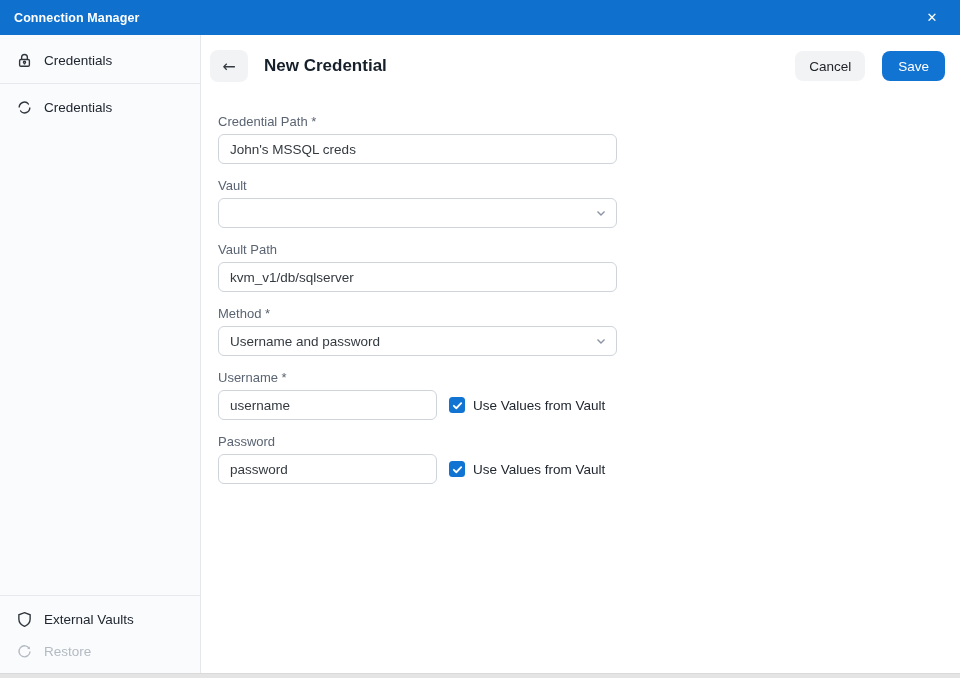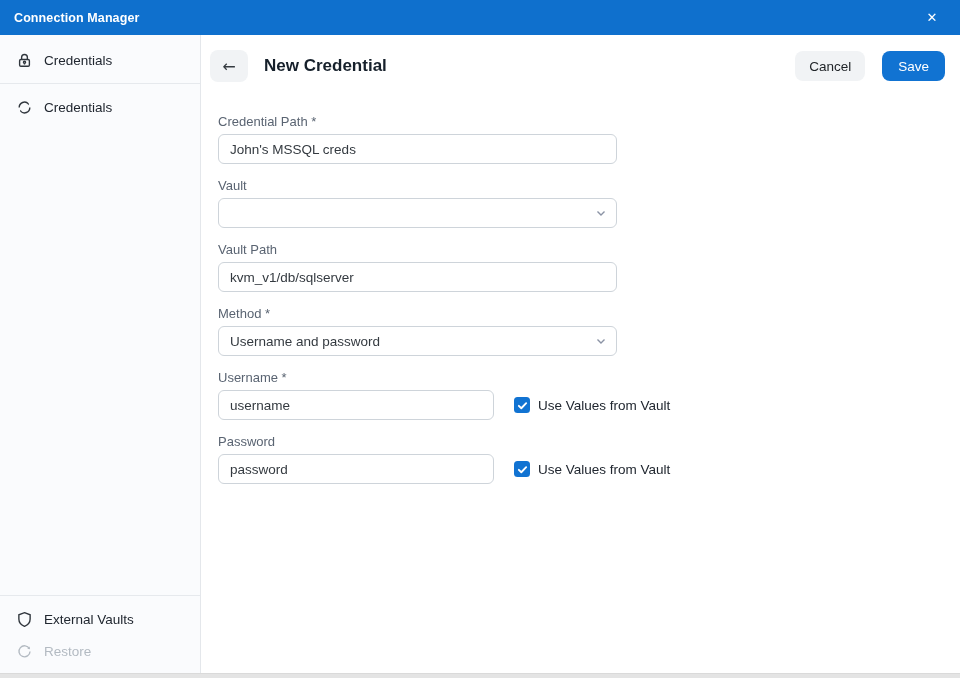--- a/index.html
+++ b/index.html
@@ -66,33 +66,33 @@
   .form { padding:32px 0 0 17px; }
   .fgroup { margin-bottom:14px; }
   .flabel {
     display:block; font-size:13px; color:#5a6472; margin-bottom:5px; line-height:15px;
   }
   .tinput {
     width:399px; height:30px; border:1px solid #ced4da; border-radius:6px;
     padding:0 11px; font-size:13.5px; color:#343a40; background:#ffffff;
     font-family:inherit; outline:none;
   }
-  .tinput.narrow { width:276px; }
+  .tinput.narrow { width:219px; }
   .selectbox {
     width:399px; height:30px; border:1px solid #ced4da; border-radius:6px;
     padding:0 30px 0 11px; font-size:13.5px; color:#343a40; background:#ffffff;
     display:flex; align-items:center; position:relative; cursor:pointer;
     white-space:nowrap; overflow:hidden;
   }
   .selectbox .chev {
     position:absolute; right:9px; top:50%; transform:translateY(-50%);
     width:12px; height:12px; display:flex;
   }
   .field-row { display:flex; align-items:center; }
-  .cb-group { display:flex; align-items:center; margin-left:20px; cursor:pointer; }
+  .cb-group { display:flex; align-items:center; margin-left:12px; cursor:pointer; }
   .checkbox {
     width:16px; height:16px; background:#1173d2; border-radius:3.5px;
     display:flex; align-items:center; justify-content:center; flex:0 0 auto;
   }
   .cb-label { font-size:13.5px; color:#212730; margin-left:8px; white-space:nowrap; }
   
   .bottom-strip { height:5px; flex:0 0 auto; background:#e4e4e4; border-top:1px solid #dadada; }
 </style>
 </head>
 <body>

